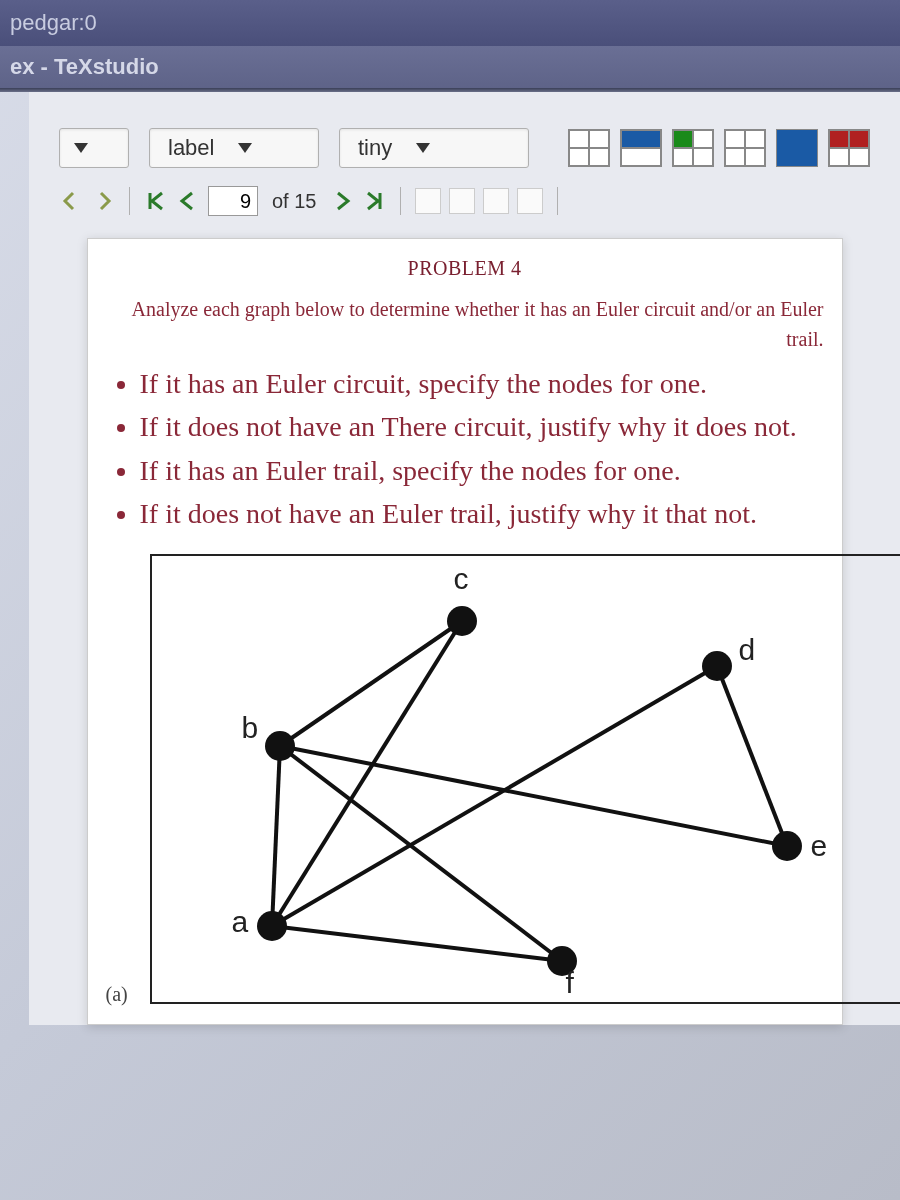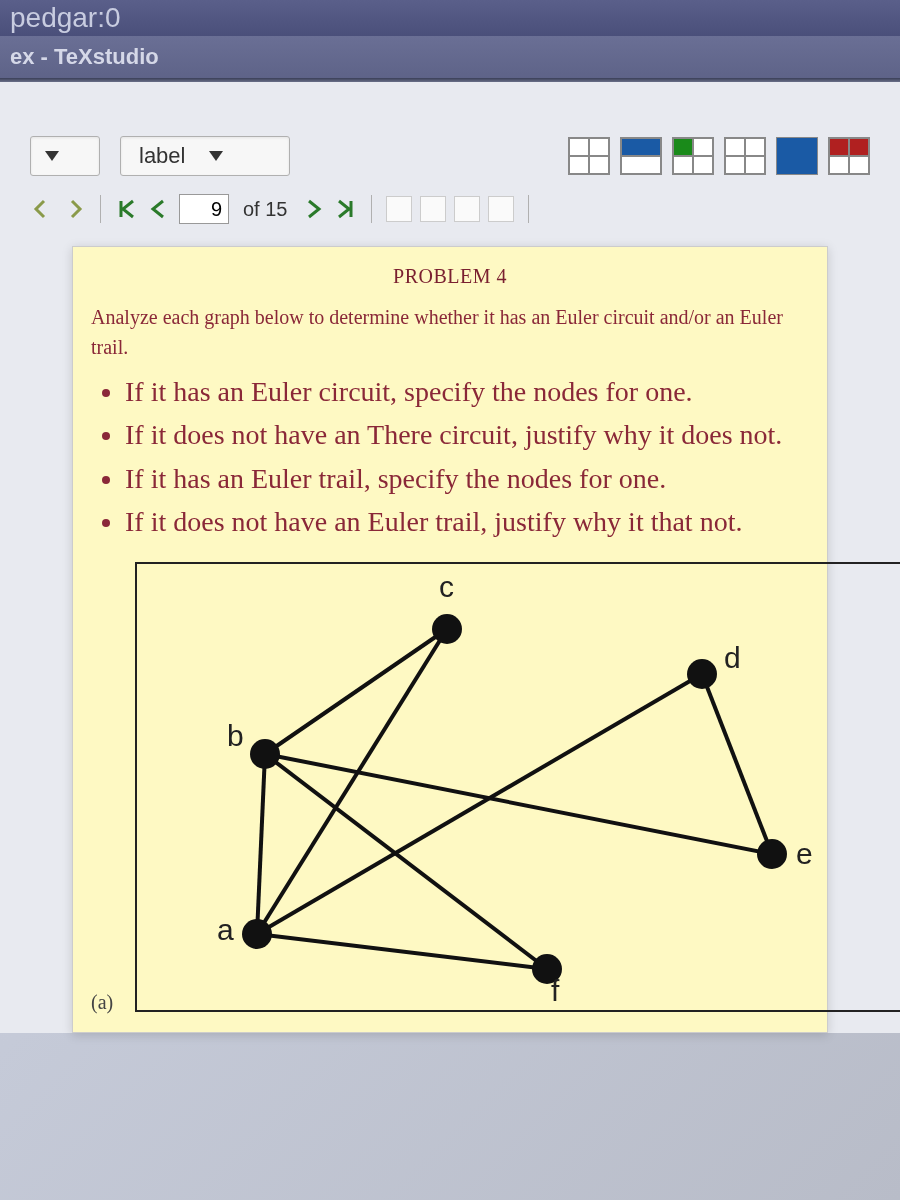--- a/index.html
+++ b/index.html
@@ -1,23 +1,23 @@
 <!DOCTYPE html>
 <html><head>
 <meta charset="utf-8">
 <style>
   * { box-sizing: border-box; margin: 0; padding: 0; }
   html, body { width: 900px; height: 1200px; font-family: Arial, sans-serif; }
   body { background: linear-gradient(135deg, #d8dce8 0%, #c5cad8 50%, #b8bcc8 100%); }
 
-  .titlebar { background: linear-gradient(to bottom, #5a5f8a, #4a4f7a); color: #c8cce0; padding: 4px 10px; font-size: 28px; font-weight: 500; height: 36px; display:flex; align-items:center;}
+  .titlebar { background: linear-gradient(to bottom, #5a5f8a, #4a4f7a); color: #c8cce0; padding: 4px 10px; font-size: 22px; font-weight: 500; height: 46px; display:flex; align-items:center;}
   .subtitle { background: linear-gradient(to bottom, #6a6f95, #5e6388); color: #d5d8e8; padding: 4px 10px; font-size: 22px; font-weight: 600; height: 42px; display:flex; align-items:center;}
   .divider-bar { height: 4px; background: linear-gradient(to bottom,#3a3f58,#6a6f88); }
 
-  .viewer { background: #e8eaf0; padding: 48px 0 0 0; }
+  .viewer { background: #e8eaf0; padding: 30px 0 0 0; margin-left: 29px; }
 
   .toolbar1 { display:flex; align-items:center; gap:20px; padding: 6px 30px 14px 30px; }
   .dropdown { display:flex; align-items:center; background:#f7f7f7; border:1px solid #b0b0b0; border-radius:3px; height:40px; padding:0 10px; box-shadow: inset 0 1px 3px rgba(0,0,0,0.08);}
   .dropdown .label { font-size:22px; color:#333; padding:0 20px 0 8px;}
   .triangle-down { width:0; height:0; border-left:7px solid transparent; border-right:7px solid transparent; border-top:10px solid #333; margin:0 4px;}
 
   .table-icons { display:flex; gap:10px; margin-left:auto;}
   .table-icon { width:42px; height:38px; border:1px solid #888; background:#fff; position:relative; display:grid; }
   .table-icon.t2x2 { grid-template-columns:1fr 1fr; grid-template-rows:1fr 1fr;}
   .table-icon .cell { border:1px solid #888;}
@@ -28,23 +28,23 @@
   .table-icon.full { background:#1a5aa5;}
 
   .toolbar2 { display:flex; align-items:center; gap:8px; padding: 4px 30px 14px 30px;}
   .nav-arrow { width:24px; height:24px; position:relative; }
   .nav-arrow svg { width:100%; height:100%; }
   .vsep { width:1px; height:28px; background:#b0b0b0; margin:0 6px;}
   .page-input { width:50px; height:30px; font-size:20px; text-align:right; padding-right:6px; border:1px solid #999; background:#fff;}
   .page-of { font-size:20px; color:#333; padding:0 6px;}
   .zoom-icon { width:26px; height:26px; border:1px solid #ccc; background:#fafafa; display:inline-block;}
 
-  .page { background:#fef9c3; margin: 8px auto 0 auto; width: 756px; padding: 18px 12px 20px 12px; border:1px solid #ccc; box-shadow: 0 2px 10px rgba(0,0,0,0.15);}
+  .page { background:#ffffff; margin: 8px auto 0 auto; width: 756px; padding: 18px 12px 20px 12px; border:1px solid #ccc; box-shadow: 0 2px 10px rgba(0,0,0,0.15);}
   .page h2 { text-align:center; font-family: "Times New Roman", serif; font-size:20px; color:#7a2030; font-weight:400; letter-spacing:0.5px; margin-bottom:14px;}
-  .intro { font-family:"Times New Roman",serif; color:#8a2838; font-size:20px; line-height:1.5; margin:0 6px 8px 6px;}
+  .intro { font-family:"Times New Roman",serif; color:#8a2838; font-size:20px; line-height:1.5; margin:0 6px 8px 6px;text-align:right;}
   .page ul { list-style: disc; padding-left: 40px; font-family:"Times New Roman",serif; color:#8a2838; font-size:28px; line-height:1.55;}
 
   .figure-box { border:2px solid #222; margin:18px 6px 0 50px; padding:10px; width:770px; height:450px; position:relative;}
   .sublabel { position:absolute; left:-46px; bottom:-4px; font-family:"Times New Roman",serif; font-size:20px; color:#444;}
   .graph { position:relative; width:100%; height:100%;}
   .node { position:absolute; width:30px; height:30px; background:#111; border-radius:50%;}
   .nlabel { position:absolute; font-family:Arial,sans-serif; font-size:30px; color:#222; font-weight:400;}
   .graph svg { position:absolute; inset:0; width:100%; height:100%;}
   .graph line { stroke:#111; stroke-width:4;}
 
@@ -63,20 +63,24 @@
 <div class="divider-bar"></div>
 
 <div class="viewer">
 
   <div class="toolbar1">
     <div class="dropdown" style="width:70px;">
       <div class="triangle-down"></div>
     </div>
     <div class="dropdown" style="width:170px;">
       <span class="label">label</span>
+      <div class="triangle-down"></div>
+    </div>
+    <div class="dropdown" style="width:190px;">
+      <span class="label">tiny</span>
       <div class="triangle-down"></div>
     </div>
     <div class="table-icons">
       <div class="table-icon t2x2">
           <div class="cell"></div>
           <div class="cell"></div>
           <div class="cell"></div>
           <div class="cell"></div>
         </div>
       <div class="table-icon t1col">

